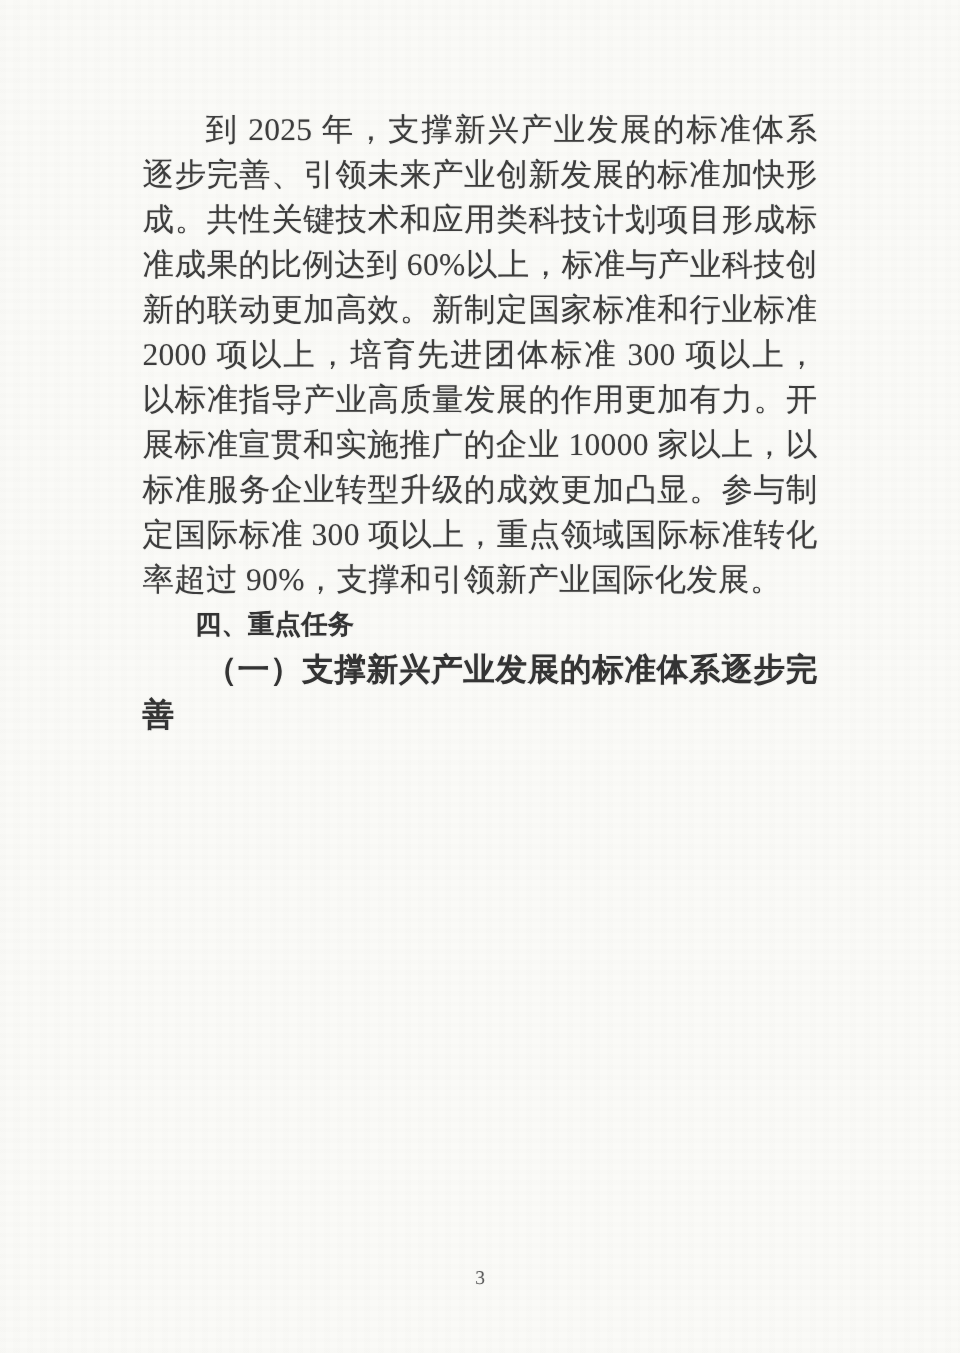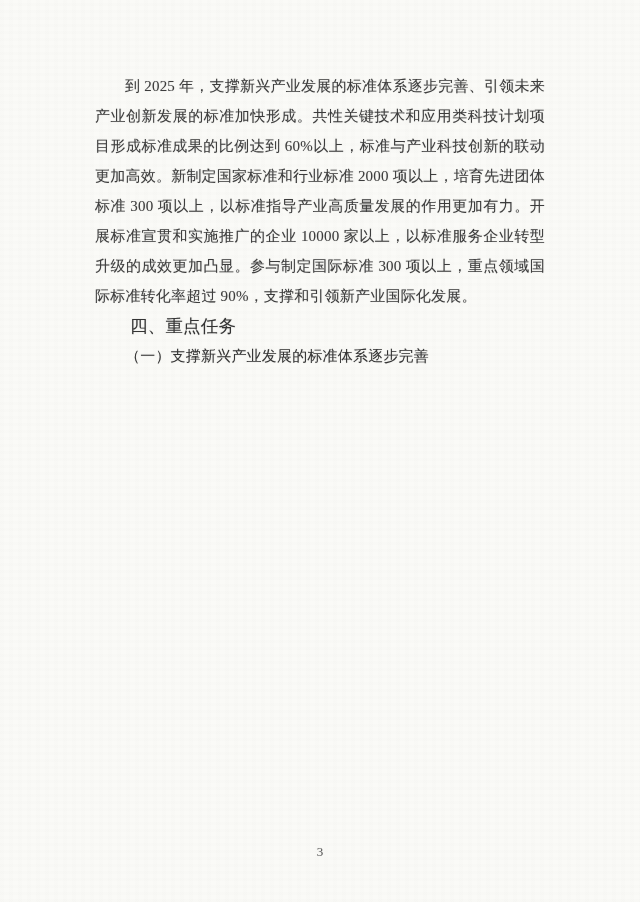--- a/index.html
+++ b/index.html
@@ -22,42 +22,42 @@
     background:
       repeating-linear-gradient(0deg, rgba(120,120,115,0.012) 0 3px, rgba(255,255,255,0) 3px 7px),
       repeating-linear-gradient(90deg, rgba(120,120,115,0.010) 0 4px, rgba(255,255,255,0) 4px 9px);
     color: #3d3d3d;
   }
   .doc-body {
     width: 450px;
   }
   .doc-body p {
     margin: 0;
-    font-size: 15px;
+    font-size: 21px;
     line-height: 30px;
     text-align: justify;
     text-indent: 2em;
     letter-spacing: 0.2px;
     text-shadow: 0 0 1px rgba(90,90,90,0.35);
   }
   .doc-body p.paragraph {
     font-weight: normal;
   }
   .doc-body p.heading-section {
     font-weight: bold;
     color: #343434;
     font-family: "Liberation Sans", "DejaVu Sans", sans-serif;
     font-size: 17.5px;
   }
   .doc-body p.heading-sub {
     font-weight: bold;
     color: #343434;
   }
   .doc-body span.bold {
-    font-weight: normal;
+    font-weight: bold;
     color: #343434;
   }
   .page-number {
     position: absolute;
     left: 0;
     top: 843px;
     width: 640px;
     text-align: center;
     font-size: 13px;
     line-height: 18px;

